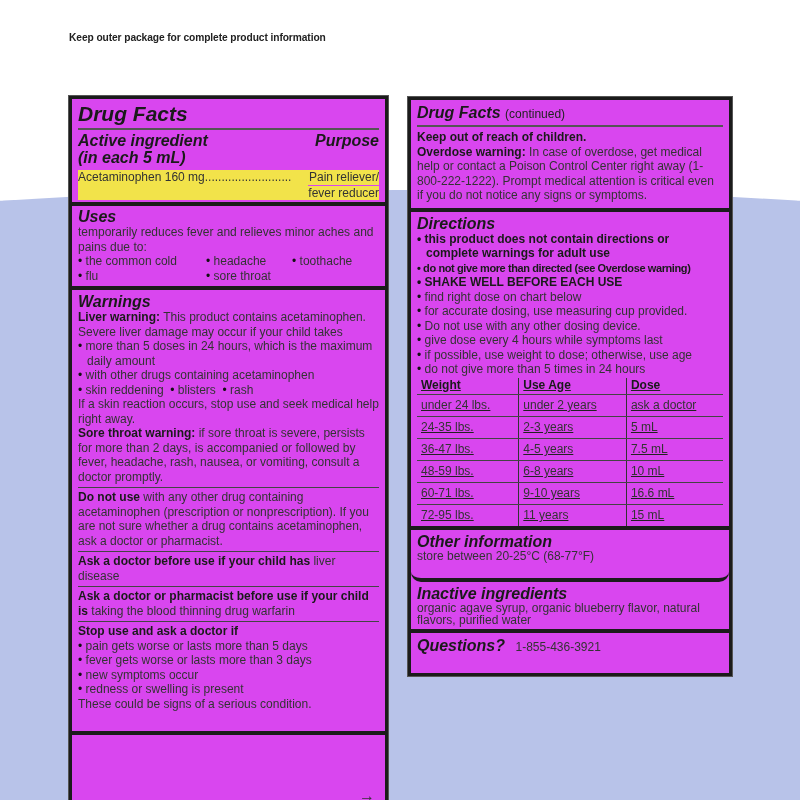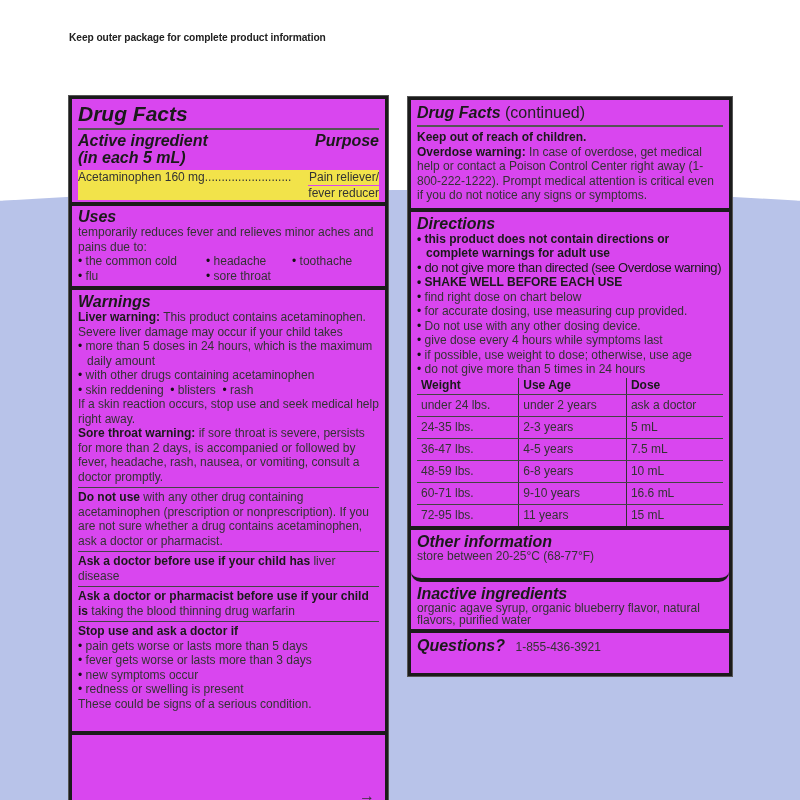--- a/index.html
+++ b/index.html
@@ -25,21 +25,21 @@
   .sec:last-child { border-bottom: none; }
   .h-big { font-style: italic; font-weight: bold; font-size: 19px; line-height: 20px; color: #1a1a1a; }
   .h-med { font-style: italic; font-weight: bold; font-size: 16px; line-height: 17px; color: #1a1a1a; }
   .cond { font-size: 12px; line-height: 14.5px; color: #333; transform-origin: left; }
   .cond b { color: #1a1a1a; }
   .rule { border-top: 2px solid #555; margin: 2px 0; }
   .thin-rule { border-top: 1.5px solid #444; margin: 3px 0 2px; }
   .row { display: flex; justify-content: space-between; }
   .hl { background: #f2e34a; }
   .bullet::before { content: "\2022\00a0"; color: #111; }
-  table.dose { border-collapse: collapse; width: 100%; margin-top: 1px; }
+  table.dose { border-collapse: collapse; width: 100%; margin-top: 1px; text-decoration: underline; }
   table.dose th, table.dose td {
     font-size: 12px; text-align: left; padding: 2px 4px; border-bottom: 1.5px solid #444;
     color: #333; height: 22px;
   }
   table.dose th { font-weight: bold; color: #1a1a1a; height: 16px; padding-top: 0; }
   table.dose th + th, table.dose td + td { border-left: 1.5px solid #333; }
   table.dose tr:last-child td { border-bottom: none; }
   .arrow { position: absolute; right: 10px; bottom: 6px; font-size: 16px; color: #333; }
 </style>
 </head>
@@ -108,30 +108,30 @@
     <div class="cond bullet">fever gets worse or lasts more than 3 days</div>
     <div class="cond bullet">new symptoms occur</div>
     <div class="cond bullet">redness or swelling is present</div>
     <div class="cond">These could be signs of a serious condition.</div>
   </div>
   <span class="arrow">→</span>
 </div>
 
 <div class="panel" id="right-panel">
   <div class="sec" style="padding-top:4px;padding-bottom:5px;">
-    <div><span class="h-med">Drug Facts</span> <span style="font-size:16px;color:#222;">(continued)</span></div>
+    <div><span class="h-med">Drug Facts</span> <span style="font-size:12px;color:#222;">(continued)</span></div>
     <div class="rule" style="margin:3px 0 3px;"></div>
     <div class="cond"><b>Keep out of reach of children.</b></div>
     <div class="cond"><b>Overdose warning:</b> <span>In case of overdose, get medical help or contact a Poison Control Center right away (1-800-222-1222). Prompt medical attention is critical even if you do not notice any signs or symptoms.</span></div>
   </div>
 
   <div class="sec" style="padding-top:3px;padding-bottom:0;">
     <div class="h-med">Directions</div>
     <div class="cond bullet" style="font-weight:bold;color:#1a1a1a;padding-left:9px;text-indent:-9px;">this product does not contain directions or complete warnings for adult use</div>
-    <div class="cond bullet" style="font-weight:normal;color:#1a1a1a;letter-spacing:-0.4px;font-size:13px;">do not give more than directed (see Overdose warning)</div>
+    <div class="cond bullet" style="font-weight:bold;color:#1a1a1a;letter-spacing:-0.4px;font-size:11px;">do not give more than directed (see Overdose warning)</div>
     <div class="cond bullet" style="font-weight:bold;color:#1a1a1a;">SHAKE WELL BEFORE EACH USE</div>
     <div class="cond bullet">find right dose on chart below</div>
     <div class="cond bullet">for accurate dosing, use measuring cup provided.</div>
     <div class="cond bullet">Do not use with any other dosing device.</div>
     <div class="cond bullet">give dose every 4 hours while symptoms last</div>
     <div class="cond bullet">if possible, use weight to dose; otherwise, use age</div>
     <div class="cond bullet">do not give more than 5 times in 24 hours</div>
     <table class="dose">
       <tbody>
           <tr>

